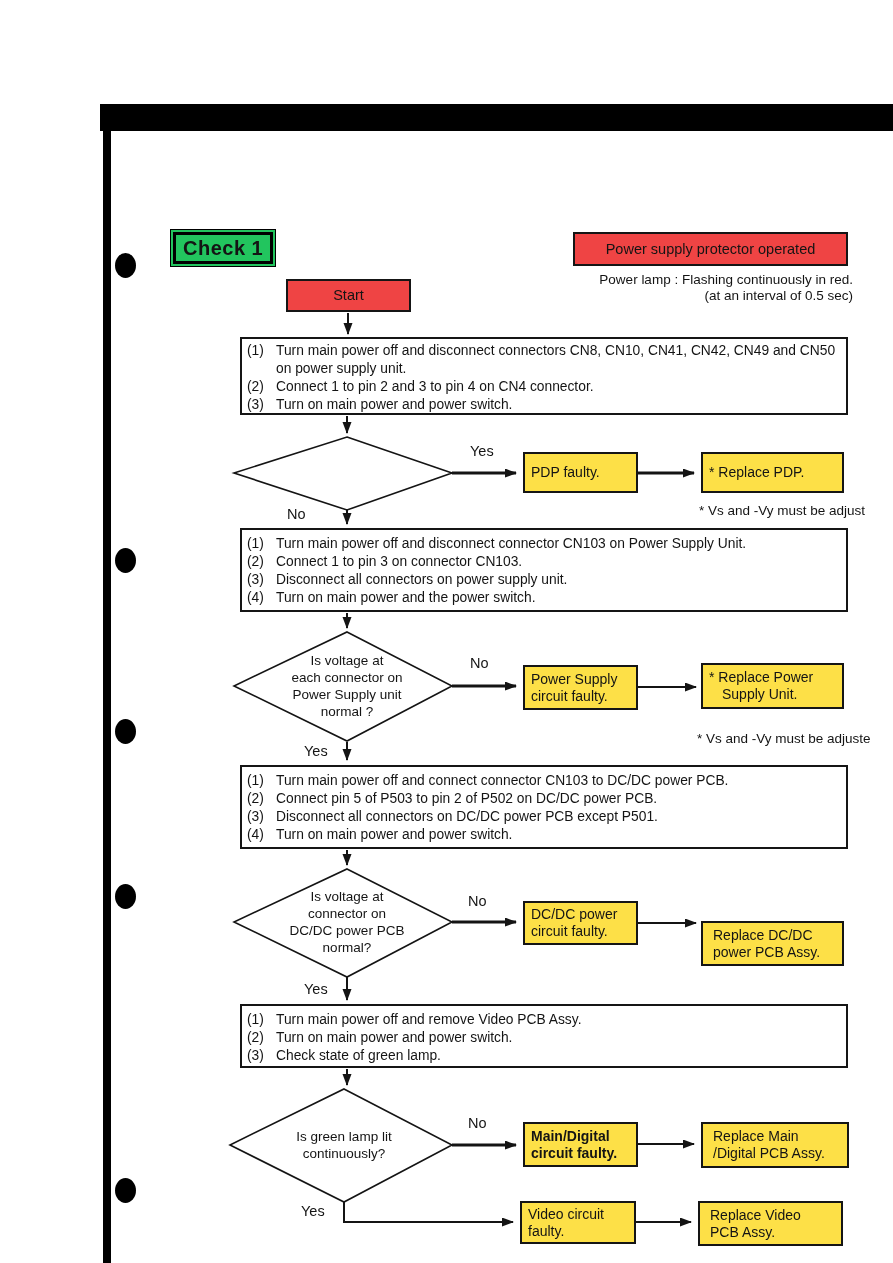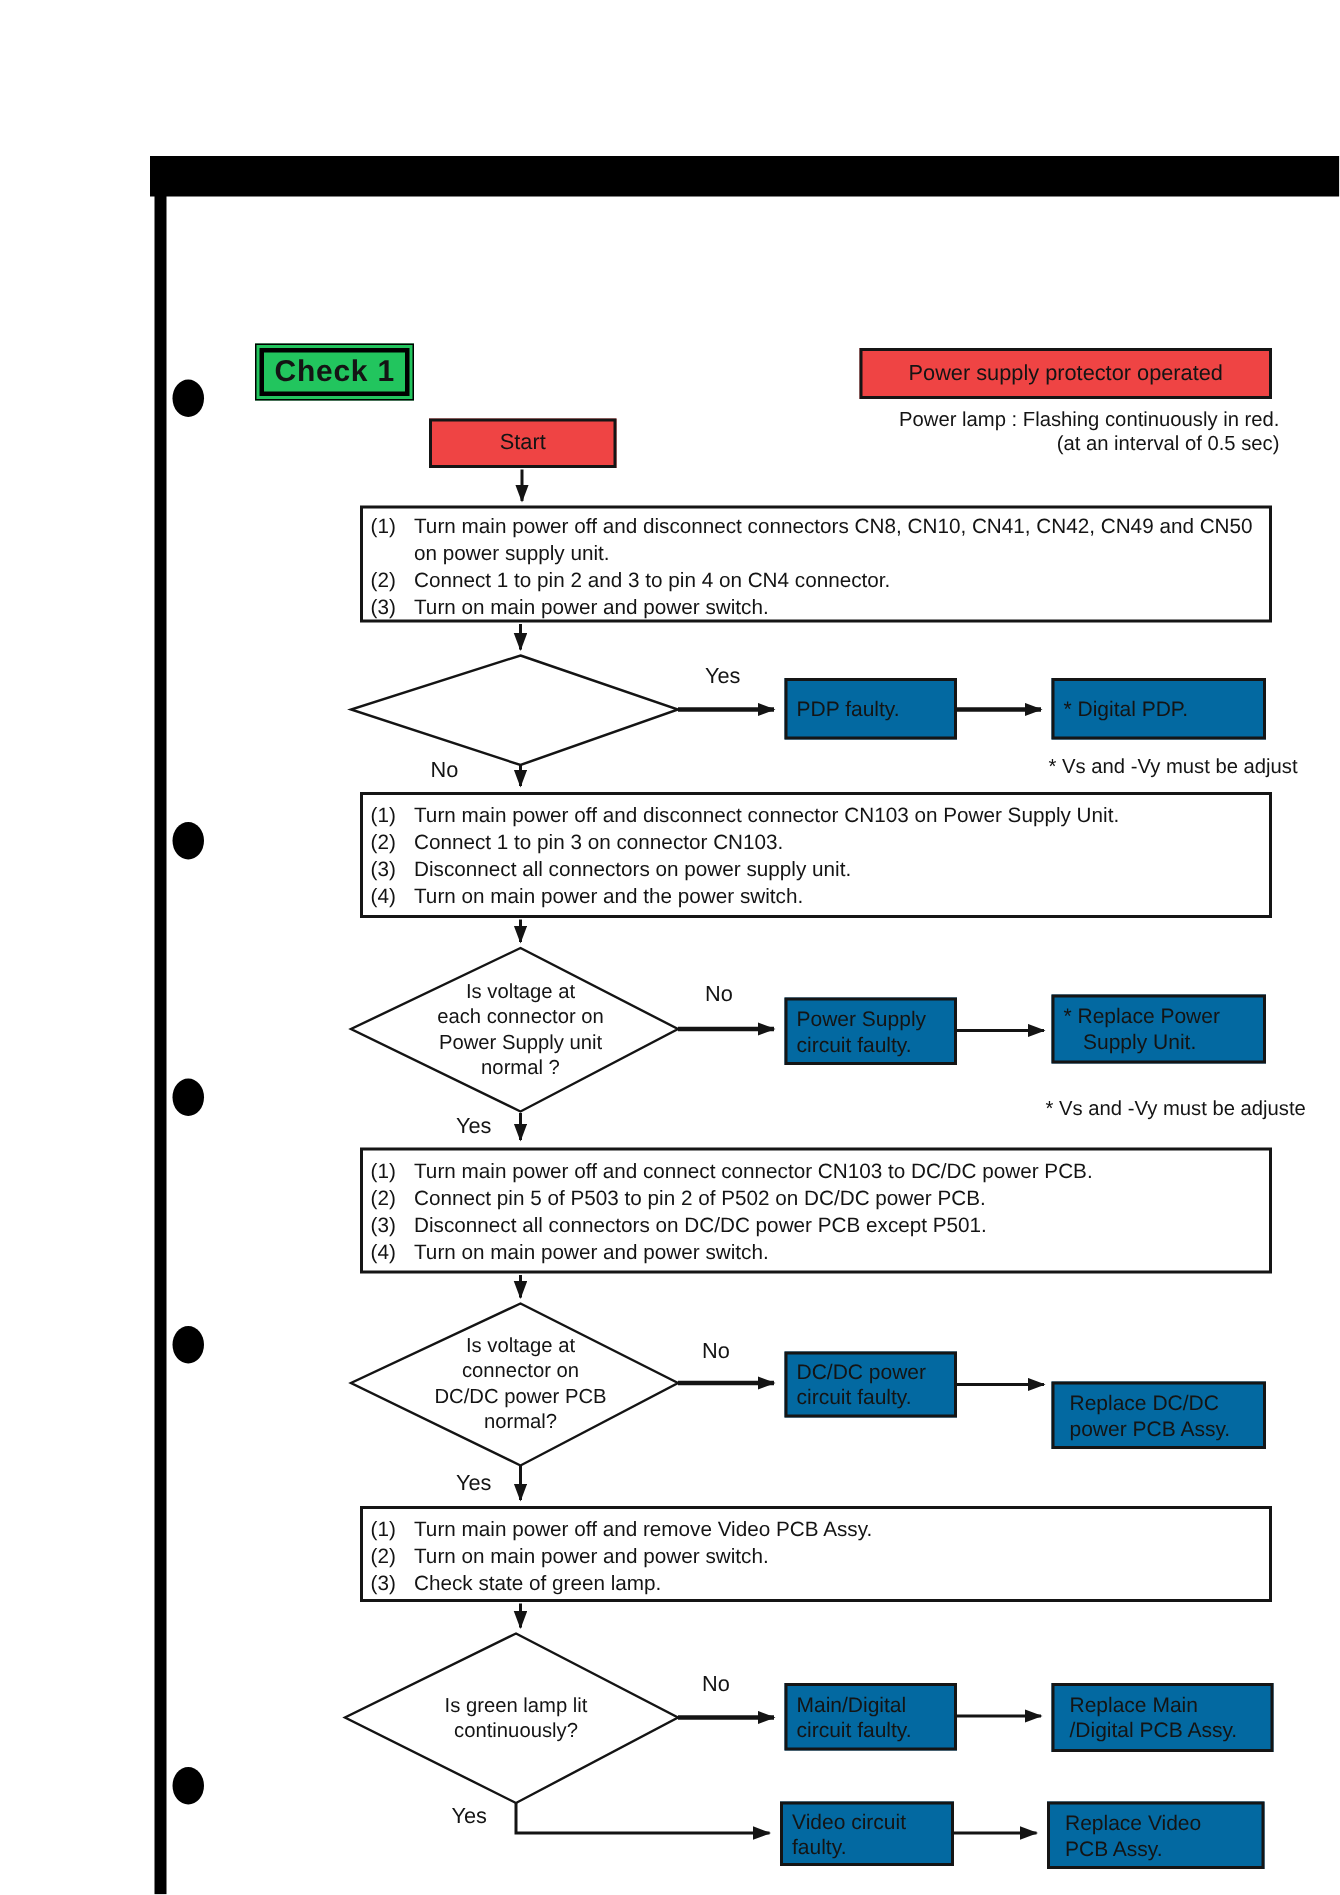--- a/index.html
+++ b/index.html
@@ -11,21 +11,21 @@
   
   .topbar{left:100px;top:104px;width:793px;height:27px;background:#000;}
   .lstripe{left:103px;top:126px;width:8px;height:1137px;background:#000;}
   .hole{width:21px;height:25px;background:#000;border-radius:50%;left:115px;}
   
   .bx{border:2px solid #151515;background:#ef4444;}
   .pbox{border:2px solid #151515;background:#fff;padding:3px 4px 2px 5px;font-size:13.8px;line-height:18px;overflow:hidden;}
   .pitem{display:flex;}
   .pnum{width:29px;flex:0 0 29px;}
   .ptxt{flex:1;padding-right:2px;}
-  .rbox{border:2px solid #151515;background:#0369a1;display:flex;align-items:center;padding-left:6px;font-size:14px;line-height:17px;}
+  .rbox{border:2px solid #151515;background:#fde047;display:flex;align-items:center;padding-left:6px;font-size:14px;line-height:17px;}
   .pre{white-space:pre-line;}
   .hang{padding-left:13px;text-indent:-13px;}
   .dtext{text-align:center;font-size:13.5px;line-height:17px;white-space:pre-line;}
   .lbl{font-size:14.5px;}
   .note{font-size:13.5px;white-space:nowrap;}
   
   .chk-outer{left:170px;top:229px;border:1px solid #000;padding:2px;background:#22c55e;}
   .chk-inner{border:3px solid #000;padding:0 7px;font-weight:bold;font-size:20px;line-height:26px;letter-spacing:0.5px;}
   .hdrbox{left:573px;top:232px;width:275px;height:34px;text-align:center;font-size:14.5px;line-height:30px;}
   .caption{left:573px;top:272px;width:280px;font-size:13.5px;line-height:15.5px;text-align:right;}
@@ -110,21 +110,21 @@
       <span class="ptxt">Turn on main power and power switch.</span>
     </div>
   </div>
 
   <div class="abs lbl" style="left:470px;top:443px;">Yes</div>
   <div class="abs lbl" style="left:287px;top:506px;">No</div>
   <div class="abs rbox" style="left:523px;top:452px;width:115px;height:41px;">
     <span class="pre">PDP faulty.</span>
   </div>
   <div class="abs rbox" style="left:701px;top:452px;width:143px;height:41px;">
-    <span class="pre hang">* Digital PDP.</span>
+    <span class="pre hang">* Replace PDP.</span>
   </div>
   <div class="abs note" style="left:699px;top:503px;">* Vs and -Vy must be adjust</div>
 
   <div class="abs pbox" style="left:240px;top:528px;width:608px;height:84px;padding-top:5px;">
     <div class="pitem">
       <span class="pnum">(1)</span>
       <span class="ptxt">Turn main power off and disconnect connector CN103 on Power Supply Unit.</span>
     </div>
     <div class="pitem">
       <span class="pnum">(2)</span>
@@ -202,21 +202,21 @@
     <div class="pitem">
       <span class="pnum">(3)</span>
       <span class="ptxt">Check state of green lamp.</span>
     </div>
   </div>
 
   <div class="abs dtext" style="left:244px;top:1128px;width:200px;">Is green lamp lit
 continuously?</div>
   <div class="abs lbl" style="left:468px;top:1115px;">No</div>
   <div class="abs lbl" style="left:301px;top:1203px;">Yes</div>
-  <div class="abs rbox" style="left:523px;top:1122px;width:115px;height:45px;">
+  <div class="abs rbox" style="left:523px;top:1122px;width:115px;height:45px;font-weight:bold;">
     <span class="pre">Main/Digital
 circuit faulty.</span>
   </div>
   <div class="abs rbox" style="left:701px;top:1122px;width:148px;height:46px;padding-left:10px;">
     <span class="pre">Replace Main
 /Digital PCB Assy.</span>
   </div>
 
   <div class="abs rbox" style="left:520px;top:1201px;width:116px;height:43px;">
     <span class="pre">Video circuit

